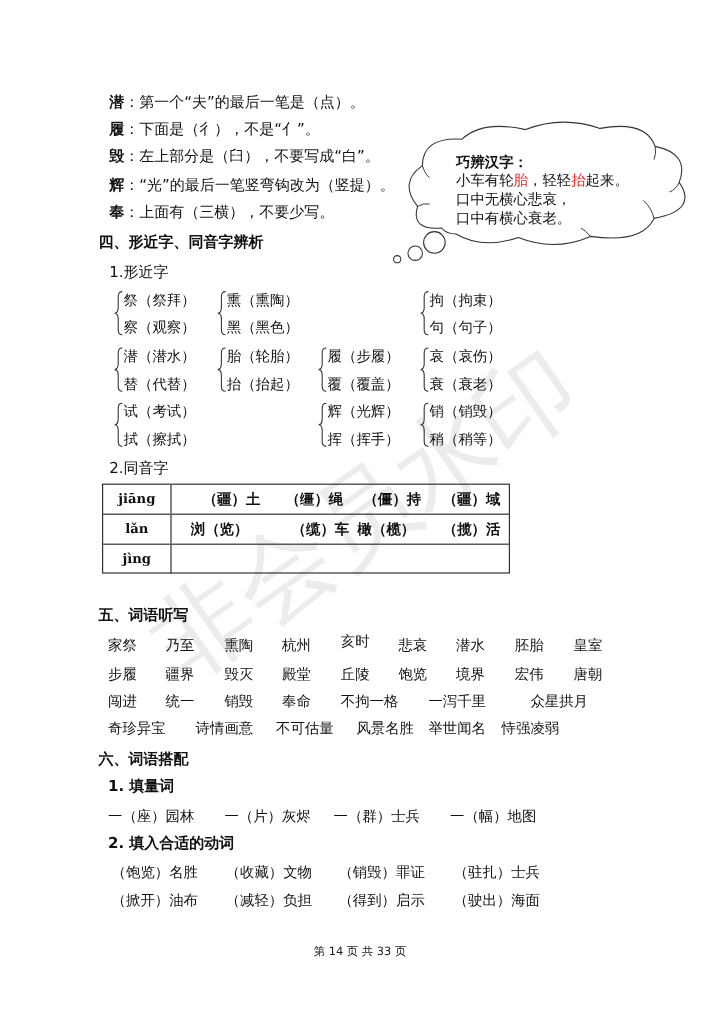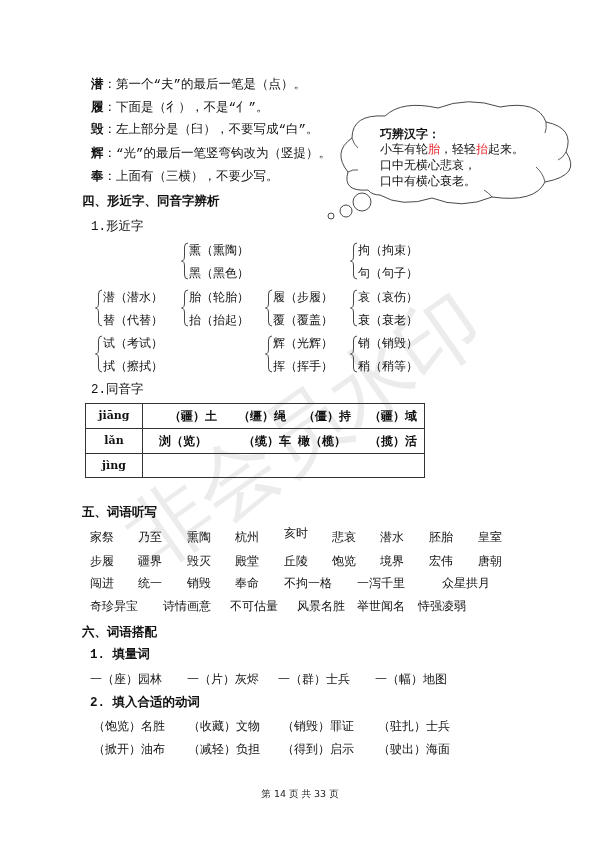--- a/index.html
+++ b/index.html
@@ -1,18 +1,18 @@
 <!DOCTYPE html>
 <html><head>
 <meta charset="utf-8">
 <style>
   html, body { margin:0; padding:0; background:#ffffff; }
   body { width:600px; height:848px; position:relative; overflow:hidden;
          font-family:"DejaVu Sans", sans-serif; color:#111; }
-  .abs { position:absolute; white-space:nowrap;font-family:Liberation Mono, monospace; }
+  .abs { position:absolute; white-space:nowrap; }
   .t { font-size:12.5px; line-height:16px; }
   .s { font-size:12px; line-height:16px; }
   .b { font-weight:bold; }
   .watermark { position:absolute; left:304px; top:430px; transform:translate(-50%,-50%) rotate(-35deg);
                font-size:82px; color:#ececec; white-space:nowrap; font-weight:300; z-index:0;
                letter-spacing:0px; line-height:1; }
   .content { position:absolute; left:0; top:0; width:600px; height:848px; z-index:1; }
   .grp { position:absolute; width:80px; height:42px; }
   .grp svg { position:absolute; left:0; top:0; }
   .grp .l1 { position:absolute; left:8px; top:0; font-size:12px; line-height:18px; white-space:nowrap; }
@@ -57,20 +57,27 @@
     <circle cx="11" cy="121" r="3" fill="#ffffff" stroke="#333" stroke-width="0.9"></circle>
   </svg>
   <div class="abs s b" style="left:380px;top:127px">巧辨汉字：</div>
   <div class="abs s" style="left:380px;top:142px"><span>小车有轮</span><span class="red">胎</span><span>，轻轻</span><span class="red">抬</span><span>起来。</span></div>
   <div class="abs s" style="left:380px;top:158px">口中无横心悲哀，</div>
   <div class="abs s" style="left:380px;top:174px">口中有横心衰老。</div>
 
   <div class="abs t b" style="left:82px;top:194px">四、形近字、同音字辨析</div>
   <div class="abs t" style="left:91px;top:219px">1.形近字</div>
 
+  <div class="grp" style="left:95px;top:241px">
+    <svg width="8" height="40" viewBox="0 0 8 40">
+        <path d="M7 2 Q3.5 2 3.5 6 L3.5 15 Q3.5 20 0.5 20 Q3.5 20 3.5 25 L3.5 34 Q3.5 38 7 38" fill="none" stroke="#333" stroke-width="0.9"></path>
+      </svg>
+    <div class="l1">祭（祭拜）</div>
+    <div class="l2">察（观察）</div>
+  </div>
   <div class="grp" style="left:181px;top:241px">
     <svg width="8" height="40" viewBox="0 0 8 40">
         <path d="M7 2 Q3.5 2 3.5 6 L3.5 15 Q3.5 20 0.5 20 Q3.5 20 3.5 25 L3.5 34 Q3.5 38 7 38" fill="none" stroke="#333" stroke-width="0.9"></path>
       </svg>
     <div class="l1">熏（熏陶）</div>
     <div class="l2">黑（黑色）</div>
   </div>
   <div class="grp" style="left:350px;top:241px">
     <svg width="8" height="40" viewBox="0 0 8 40">
         <path d="M7 2 Q3.5 2 3.5 6 L3.5 15 Q3.5 20 0.5 20 Q3.5 20 3.5 25 L3.5 34 Q3.5 38 7 38" fill="none" stroke="#333" stroke-width="0.9"></path>

